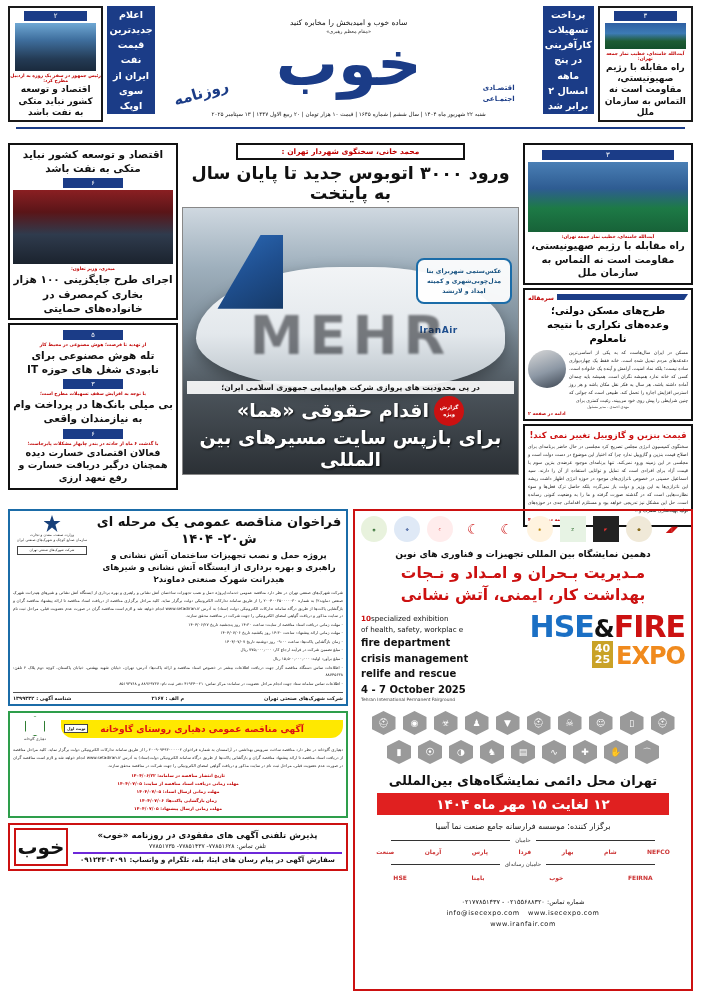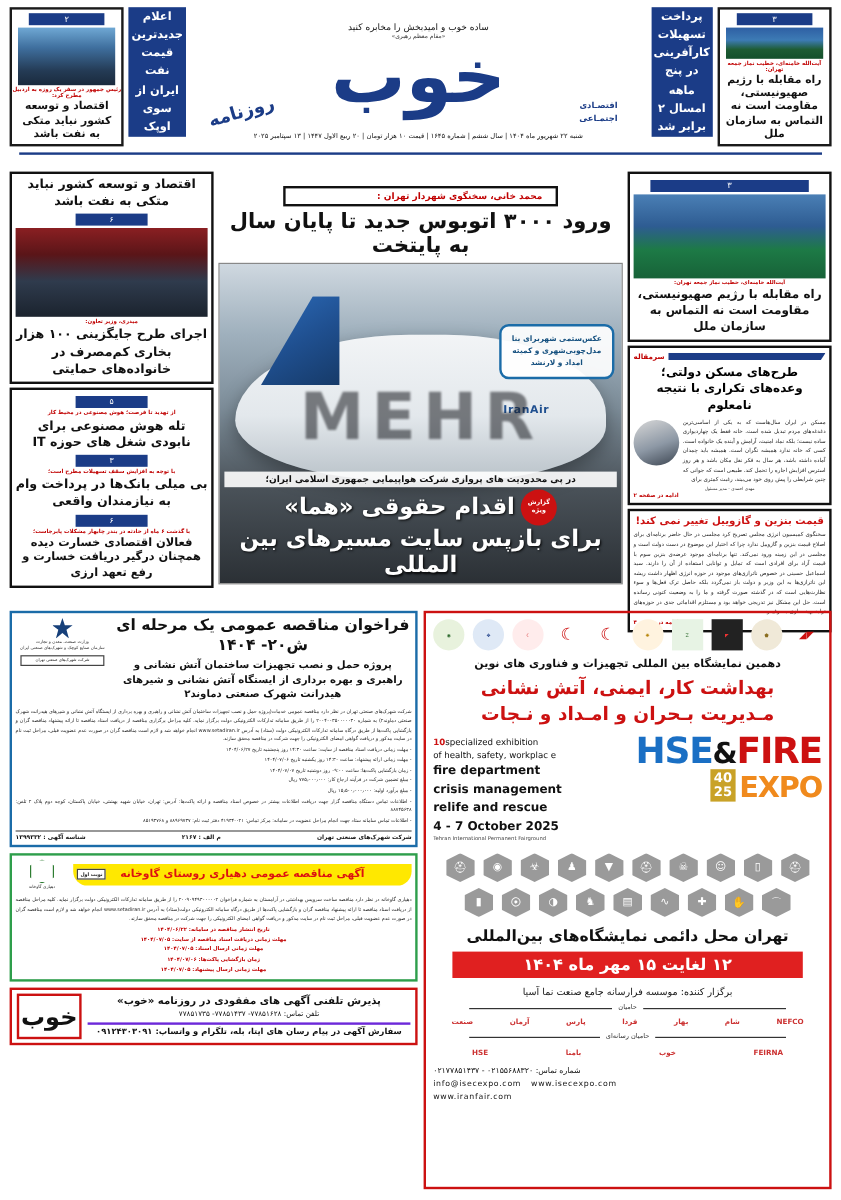--- a/index.html
+++ b/index.html
@@ -63,22 +63,22 @@
   .rbox-kicker { color: #c00000; font-size: 4.6px; font-weight: bold; text-align: center; margin: 1px 0; }
   .rbox-head { font-size: 10.5px; font-weight: bold; line-height: 1.35; text-align: center; color: #111; }
   .rbox-head.sm { font-size: 9.5px; }
   .pagetag { background: #1b3c87; color: #fff; font-size: 6.5px; text-align: center; padding: 1px 0; margin: 3px 50px 2px; }
   .rphoto { height: 74px; margin: 0 0 2px; }
   .rphoto-1 { background: linear-gradient(180deg,#8a1f22 0%,#5a1518 30%,#2f3b4d 60%,#1b232e 100%); }
 
   
   .col-center { flex: 1; display: flex; flex-direction: column; }
   .center-kicker-box {
-    border: 2px solid #111; text-align: right; color: #c00000;
-    font-size: 7.5px; font-weight: bold; padding: 2px 11px; margin: 12px 54px 3px;
+    border: 2px solid #111; text-align: center; color: #c00000;
+    font-size: 7.5px; font-weight: bold; padding: 2px 11px; margin: 0 54px 3px;
   }
   .center-headline {
     font-size: 17.5px; font-weight: bold; text-align: center; color: #111;
     line-height: 1.15; margin-bottom: 4px; letter-spacing: -.3px;
   }
   .hero {
     position: relative; height: 268px; overflow: hidden;
     background: linear-gradient(180deg,#cfd8e0 0%,#9fb0bd 22%,#7d8d99 45%,#4a5259 70%,#2b3035 100%);
     border: 1px solid #888;
   }
@@ -202,21 +202,21 @@
          clip-path: polygon(50% 0,100% 25%,100% 75%,50% 100%,0 75%,0 25%); }
   .expo-t3 { font-size: 13px; font-weight: bold; text-align: center; color: #111; margin-top: 5px; }
   .expo-date { background: #e02020; color: #fff; font-size: 13.5px; font-weight: bold; text-align: center; padding: 3px 0; margin: 5px 16px; letter-spacing: 1px; }
   .expo-org { font-size: 8px; text-align: center; color: #111; margin-top: 2px; }
   .expo-divider { display: flex; align-items: center; gap: 5px; margin: 6px 30px 3px; }
   .expo-divider .ln { flex: 1; height: 1px; background: #333; }
   .expo-divider .tx { font-size: 5.5px; color: #333; }
   .expo-slogos { display: flex; flex-direction: row-reverse; justify-content: space-around; align-items: center; margin-top: 2px; }
   .slg { font-size: 6px; color: #c33; font-weight: bold; text-align:center; }
   .expo-mlogos { display: flex; flex-direction: row-reverse; justify-content: space-around; align-items: center; margin-top: 4px; }
-  .expo-contact { font-size: 6.5px; text-align: left; color: #111; margin-top: 6px; line-height: 1.7; }
+  .expo-contact { font-size: 6.5px; text-align: center; color: #111; margin-top: 16px; line-height: 1.7; }
   .expo-contact .en { direction: ltr; display: inline-block; letter-spacing: .6px; }
 </style>
 </head>
 <body>
 
 <div class="page">
 
   <div class="masthead">
     <div class="mast-grid">
 
@@ -413,22 +413,22 @@
         <div class="sp" style="color:#cc1111;font-size:14px;">☾</div>
         <div class="sp sp-c" style="background:#fff3df;color:#b8860b;">✺</div>
         <div class="sp" style="background:#e7f3e4;color:#2d6a2d;">Z</div>
         <div class="sp" style="background:#222;color:#e33;">◤</div>
         <div class="sp sp-c" style="background:#f0e9d8;color:#8a6d1f;">⬟</div>
         <div class="sp" style="color:#cc1111;font-size:8px;">◤◢</div>
       </div>
 
       <div class="expo-t1">دهمین نمایشگاه بین المللی تجهیزات و فناوری های نوین</div>
       <div class="expo-t2">
+        <div>مـدیریت بـحران و امـداد و نـجات</div>
         <div>بهداشت کار، ایمنی، آتش نشانی</div>
-        <div>مـدیریت بـحران و امـداد و نـجات</div>
       </div>
 
       <div class="expo-logo-row">
         <div class="hse-block">
           <div class="hse-line1">
             <span class="h">HSE</span><span class="amp">&amp;</span><span class="f">FIRE</span>
           </div>
           <div class="hse-line2">
             <span class="expo-word">EXPO</span>
             <span class="expo-year">

